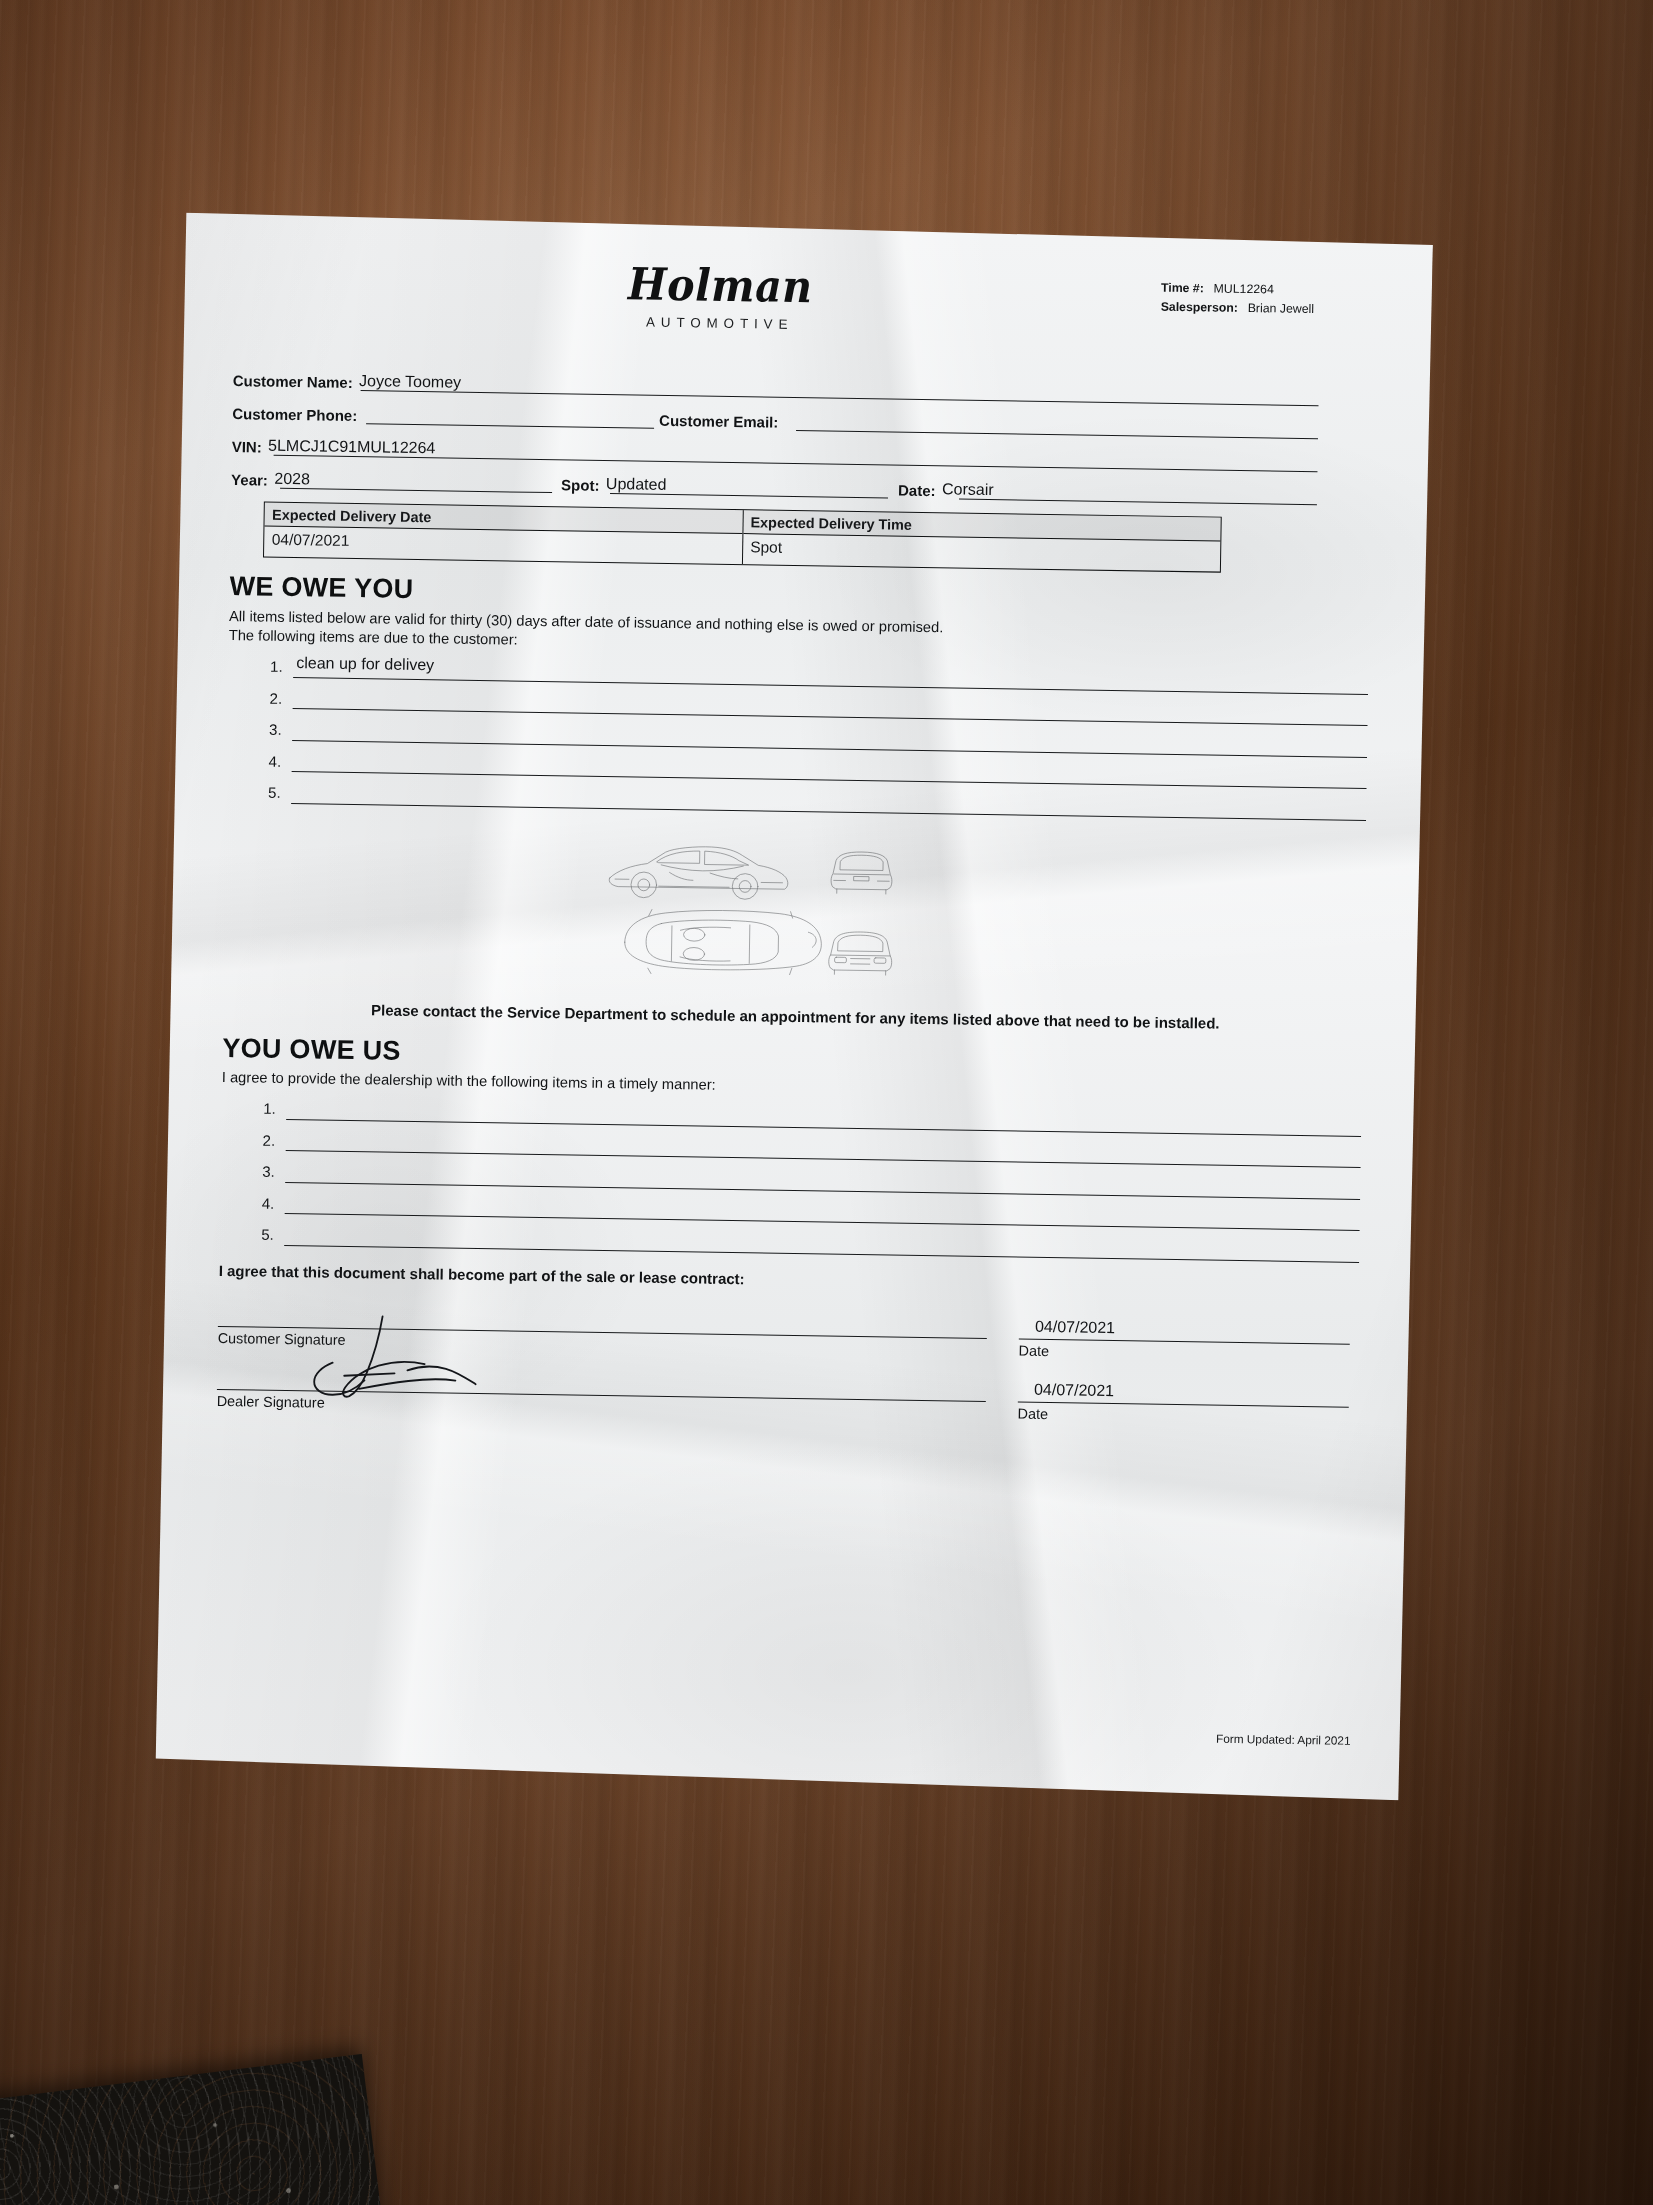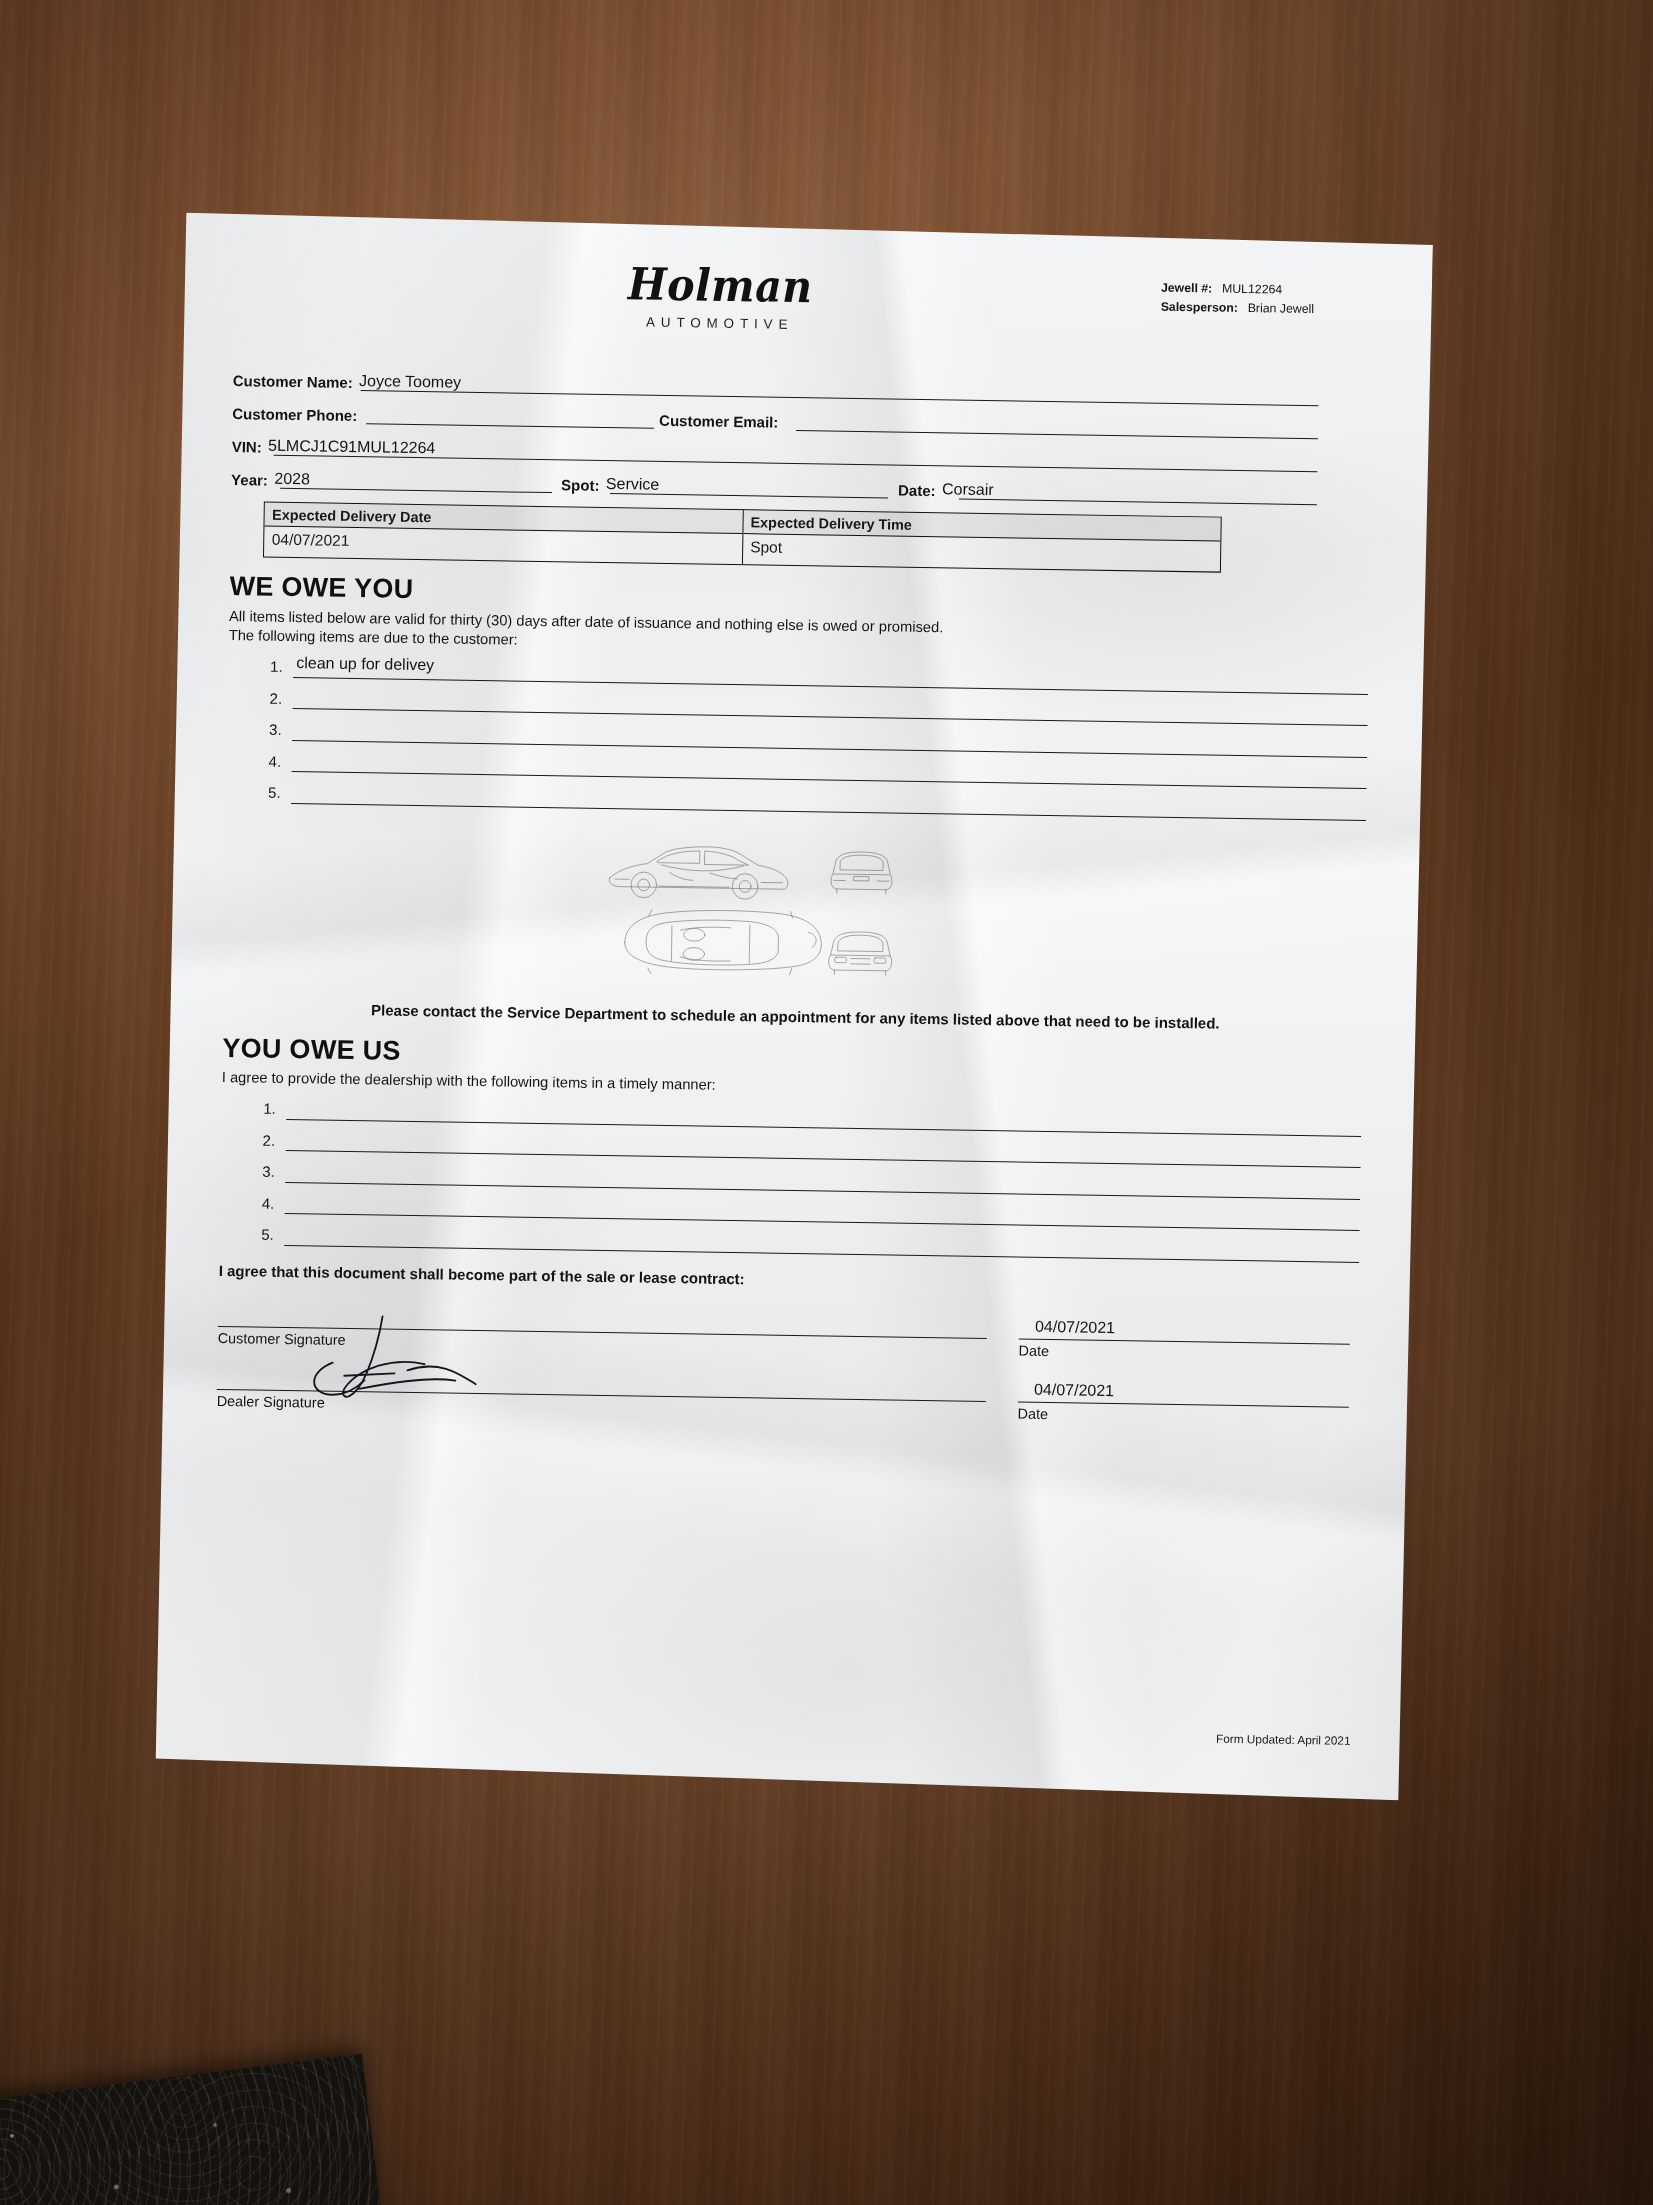--- a/index.html
+++ b/index.html
@@ -313,21 +313,21 @@
 
   <div id="paper-content">
 
     <div class="hdr">
       <div class="logo">
         <div class="logo-word">Holman</div>
         <div class="logo-sub">AUTOMOTIVE</div>
       </div>
       <div class="stockbox">
         <div>
-          <span class="lbl">Jewell #:</span>
+          <span class="lbl">Time #:</span>
           <span class="val">MUL12264</span>
         </div>
         <div>
           <span class="lbl">Salesperson:</span>
           <span class="val">Brian Jewell</span>
         </div>
       </div>
     </div>
 
     <div class="frow">
@@ -361,21 +361,21 @@
 
     <div class="frow">
       <div class="fl" style="left:0; bottom:4.3px;text-align:center;">
         <span class="flabel">Year:</span>
         <span class="fvalue">2028</span>
       </div>
       <div class="rule" style="left:49px; width:272px;"></div>
 
       <div class="fl" style="left:330px; bottom:4.3px;">
         <span class="flabel">Spot:</span>
-        <span class="fvalue">Service</span>
+        <span class="fvalue">Updated</span>
       </div>
       <div class="rule" style="left:379px; width:278px;"></div>
 
       <div class="fl" style="left:667px; bottom:4.3px;">
         <span class="flabel">Date:</span>
         <span class="fvalue">Corsair</span>
       </div>
       <div class="rule" style="left:728px; right:59px;"></div>
     </div>
 

